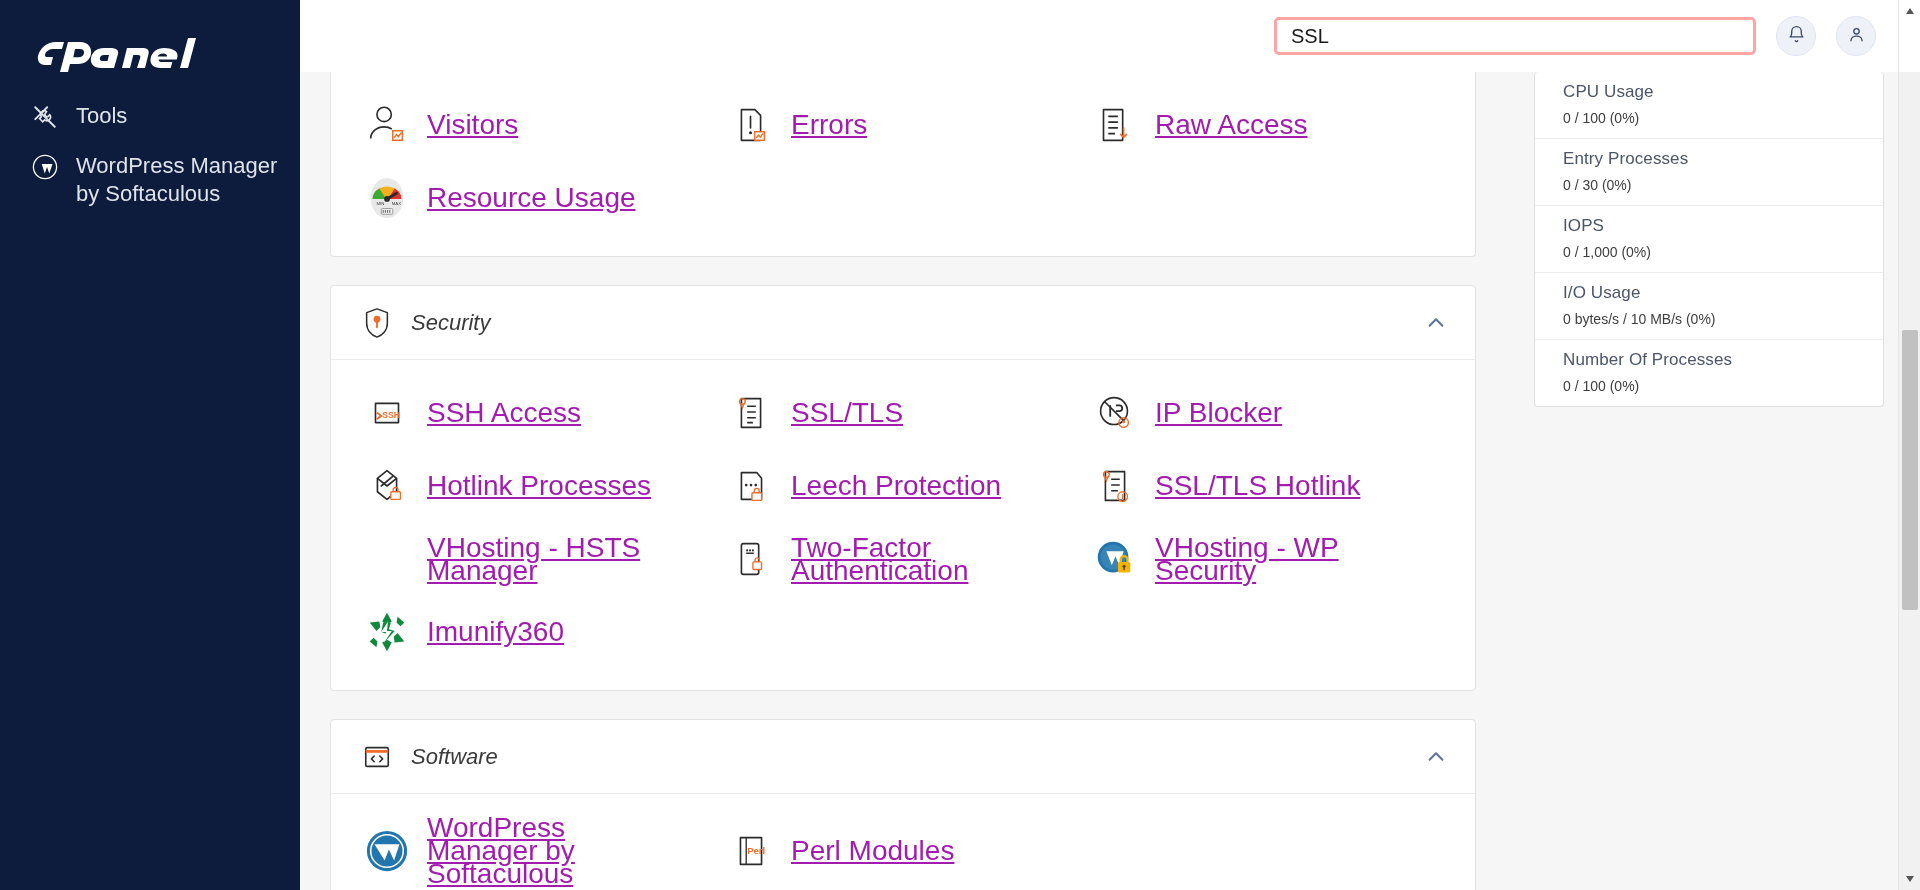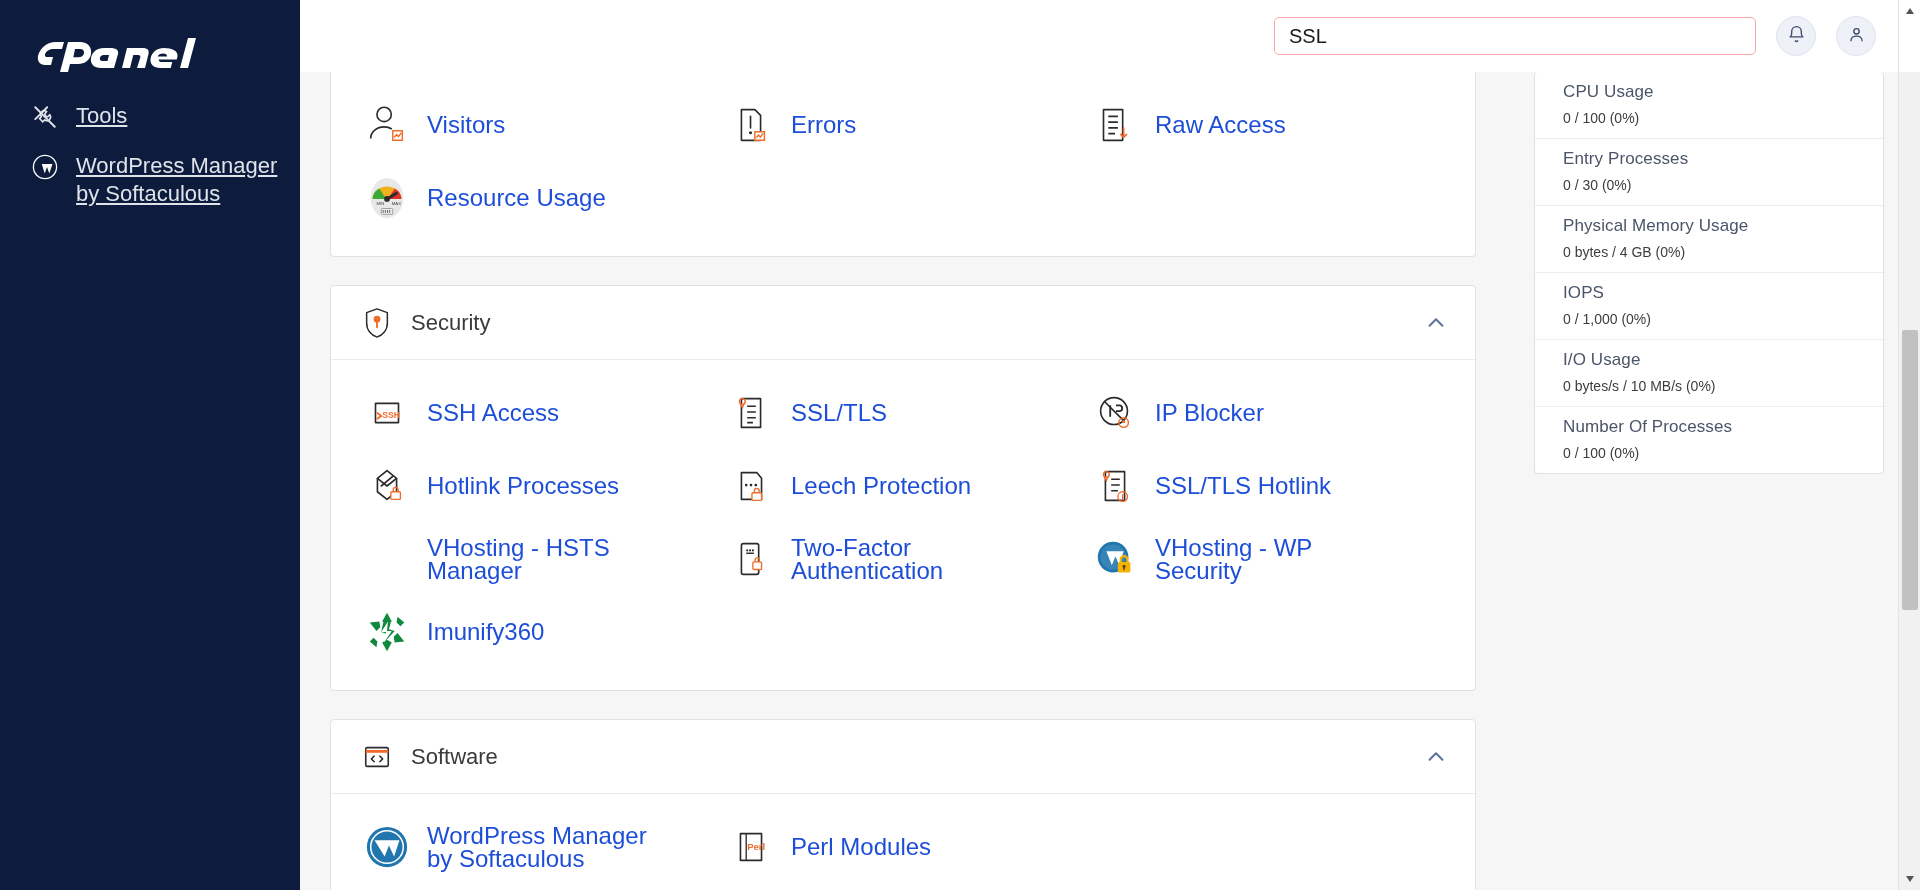--- a/index.html
+++ b/index.html
@@ -22,21 +22,20 @@
   }
   .brand { padding: 10px 0 0 28px; height: 70px; }
   .brand svg { display:block; }
   .nav-item {
     display: flex; align-items: flex-start;
     gap: 16px;
     padding: 10px 20px 10px 30px;
     font-size: 22px;
     line-height: 28px;
     cursor: pointer;
-    text-decoration: underline;
   }
   .nav-item .nav-ico { flex: 0 0 30px; height: 30px; display:flex; align-items:center; justify-content:center; }
   .nav-item .nav-lbl { color: #dfe3ea; font-weight: 400; }
   .nav-item.wp .nav-lbl { max-width: 210px; }
 
   
   .main {
     position: relative;
     flex: 1 1 auto;
     height: 890px;
@@ -46,21 +45,21 @@
   .topbar {
     position: absolute; top: 0; left: 0; right: 22px;
     height: 72px;
     background: #ffffff;
     display: flex; align-items: center; justify-content: flex-end;
     padding-right: 22px;
     z-index: 5;
   }
   .search-box {
     width: 482px; height: 38px;
-    border: 1px solid #fca5a5;
+    border: 3px solid #fca5a5;
     border-radius: 5px;
     background: #fff;
     font-size: 20px;
     color: #1a1a1a;
     padding: 0 14px;
     font-family: "Liberation Sans", sans-serif;
     outline: none;
   }
   .icon-btn {
     width: 40px; height: 40px; margin-left: 20px;
@@ -90,42 +89,43 @@
 
   .panel-head {
     display: flex; align-items: center;
     height: 74px;
     padding: 0 26px;
     border-bottom: 1px solid #ebebeb;
     cursor: pointer;
   }
   .panel-head .sect-ico { width: 40px; flex: 0 0 40px; display:flex; align-items:center; justify-content:center; }
   .panel-head .sect-title {
-    font-size: 22px; color: #3a3a3a; margin-left: 14px; flex: 1 1 auto;
+    font-size: 22px; color: #3a3a3a; margin-left: 14px; flex: 1 1 auto; font-style: italic;
   }
   .chev { width: 26px; height: 26px; display:flex; align-items:center; justify-content:center; }
 
   .tile-grid {
     display: grid;
     grid-template-columns: repeat(3, 1fr);
     padding: 16px 26px 22px 26px;
     row-gap: 0;
   }
   .tile {
     display: flex; align-items: center;
     gap: 14px;
     min-height: 73px;
     padding: 6px 4px;
     cursor: pointer;
     text-decoration: none;
   }
   .tile .t-ico { flex: 0 0 52px; width: 52px; height: 52px; display:flex; align-items:center; justify-content:center; }
   .tile .t-lbl {
-    font-size: 24px; color: #1d4ed8; line-height: 23px;
+    font-size: 28px; color: #a21caf; line-height: 23px;
     max-width: 230px;
+    text-decoration: underline;
   }
   .tile.noicon .t-ico { visibility: hidden; }
 
   
   .stats {
     position: absolute;
     top: 72px; right: 22px;
     width: 378px;
     padding: 0 14px;
     z-index: 3;
@@ -519,24 +519,20 @@
         <div class="stat-row">
           <div class="stat-label">CPU Usage</div>
           <div class="stat-value">0 / 100   (0%)</div>
         </div>
 
         <div class="stat-row">
           <div class="stat-label">Entry Processes</div>
           <div class="stat-value">0 / 30   (0%)</div>
         </div>
 
-        <div class="stat-row">
-          <div class="stat-label">Physical Memory Usage</div>
-          <div class="stat-value">0 bytes / 4 GB   (0%)</div>
-        </div>
 
         <div class="stat-row">
           <div class="stat-label">IOPS</div>
           <div class="stat-value">0 / 1,000   (0%)</div>
         </div>
 
         <div class="stat-row">
           <div class="stat-label">I/O Usage</div>
           <div class="stat-value">0 bytes/s / 10 MB/s   (0%)</div>
         </div>

